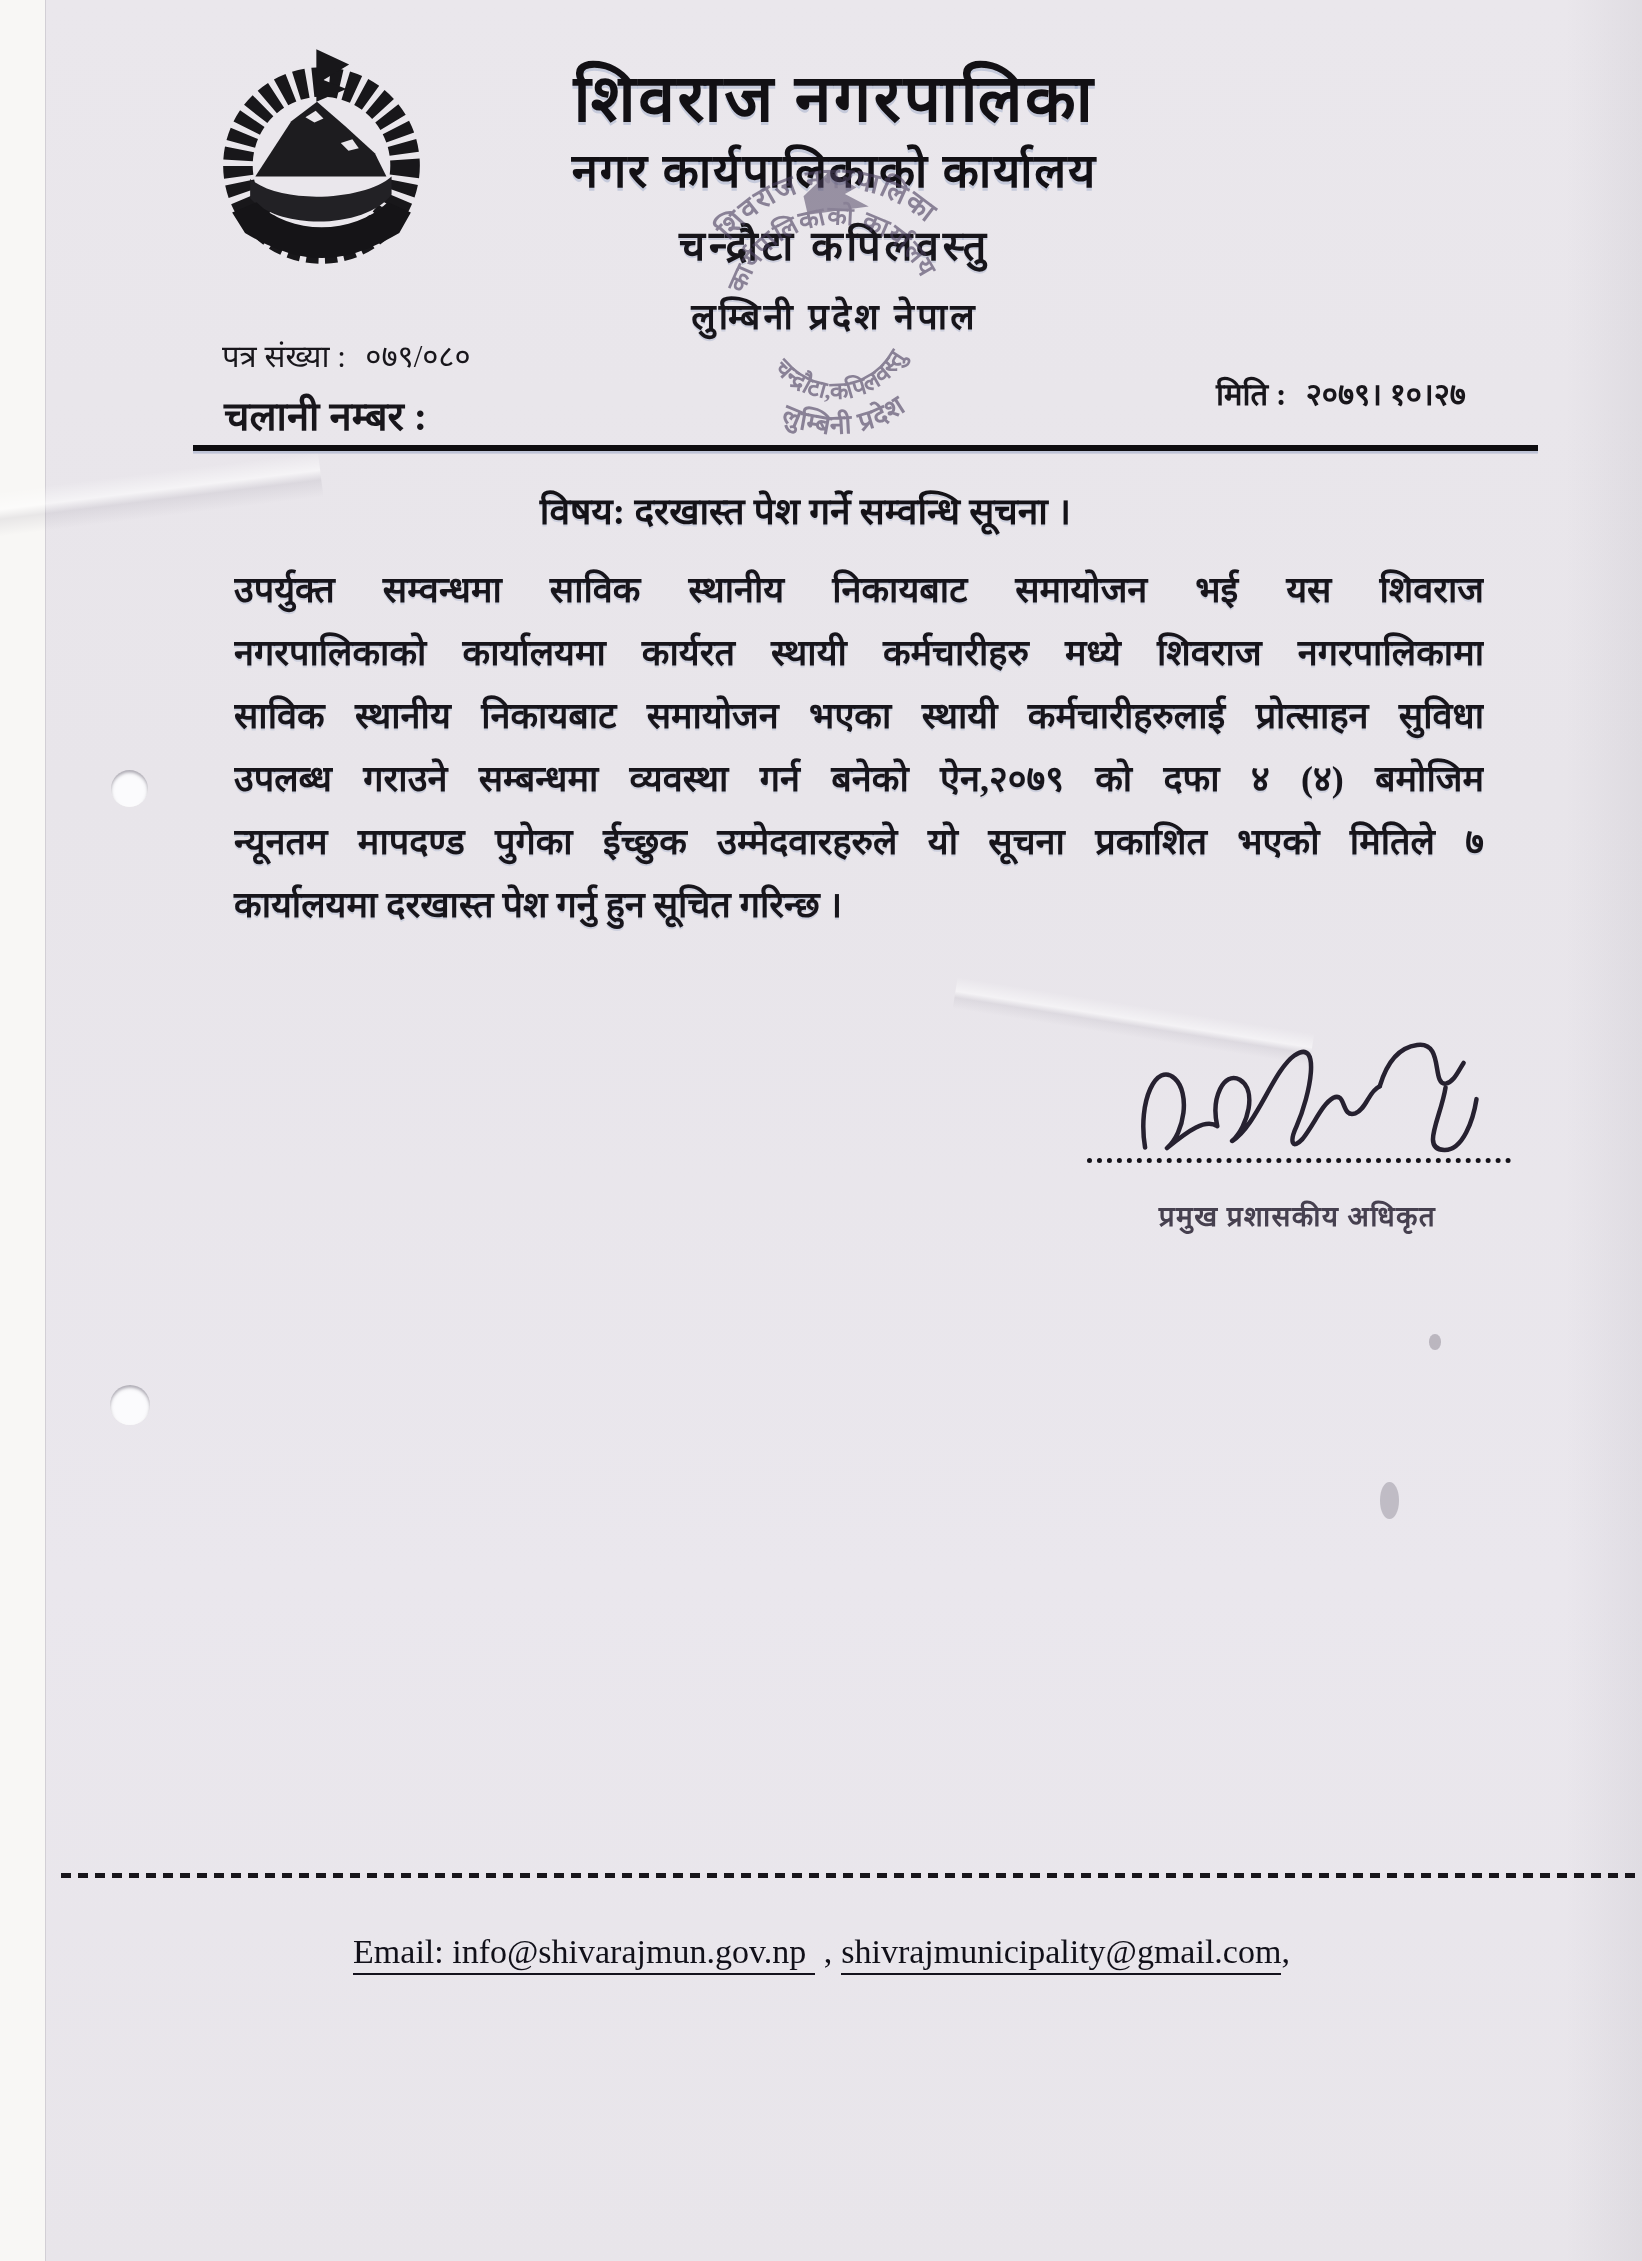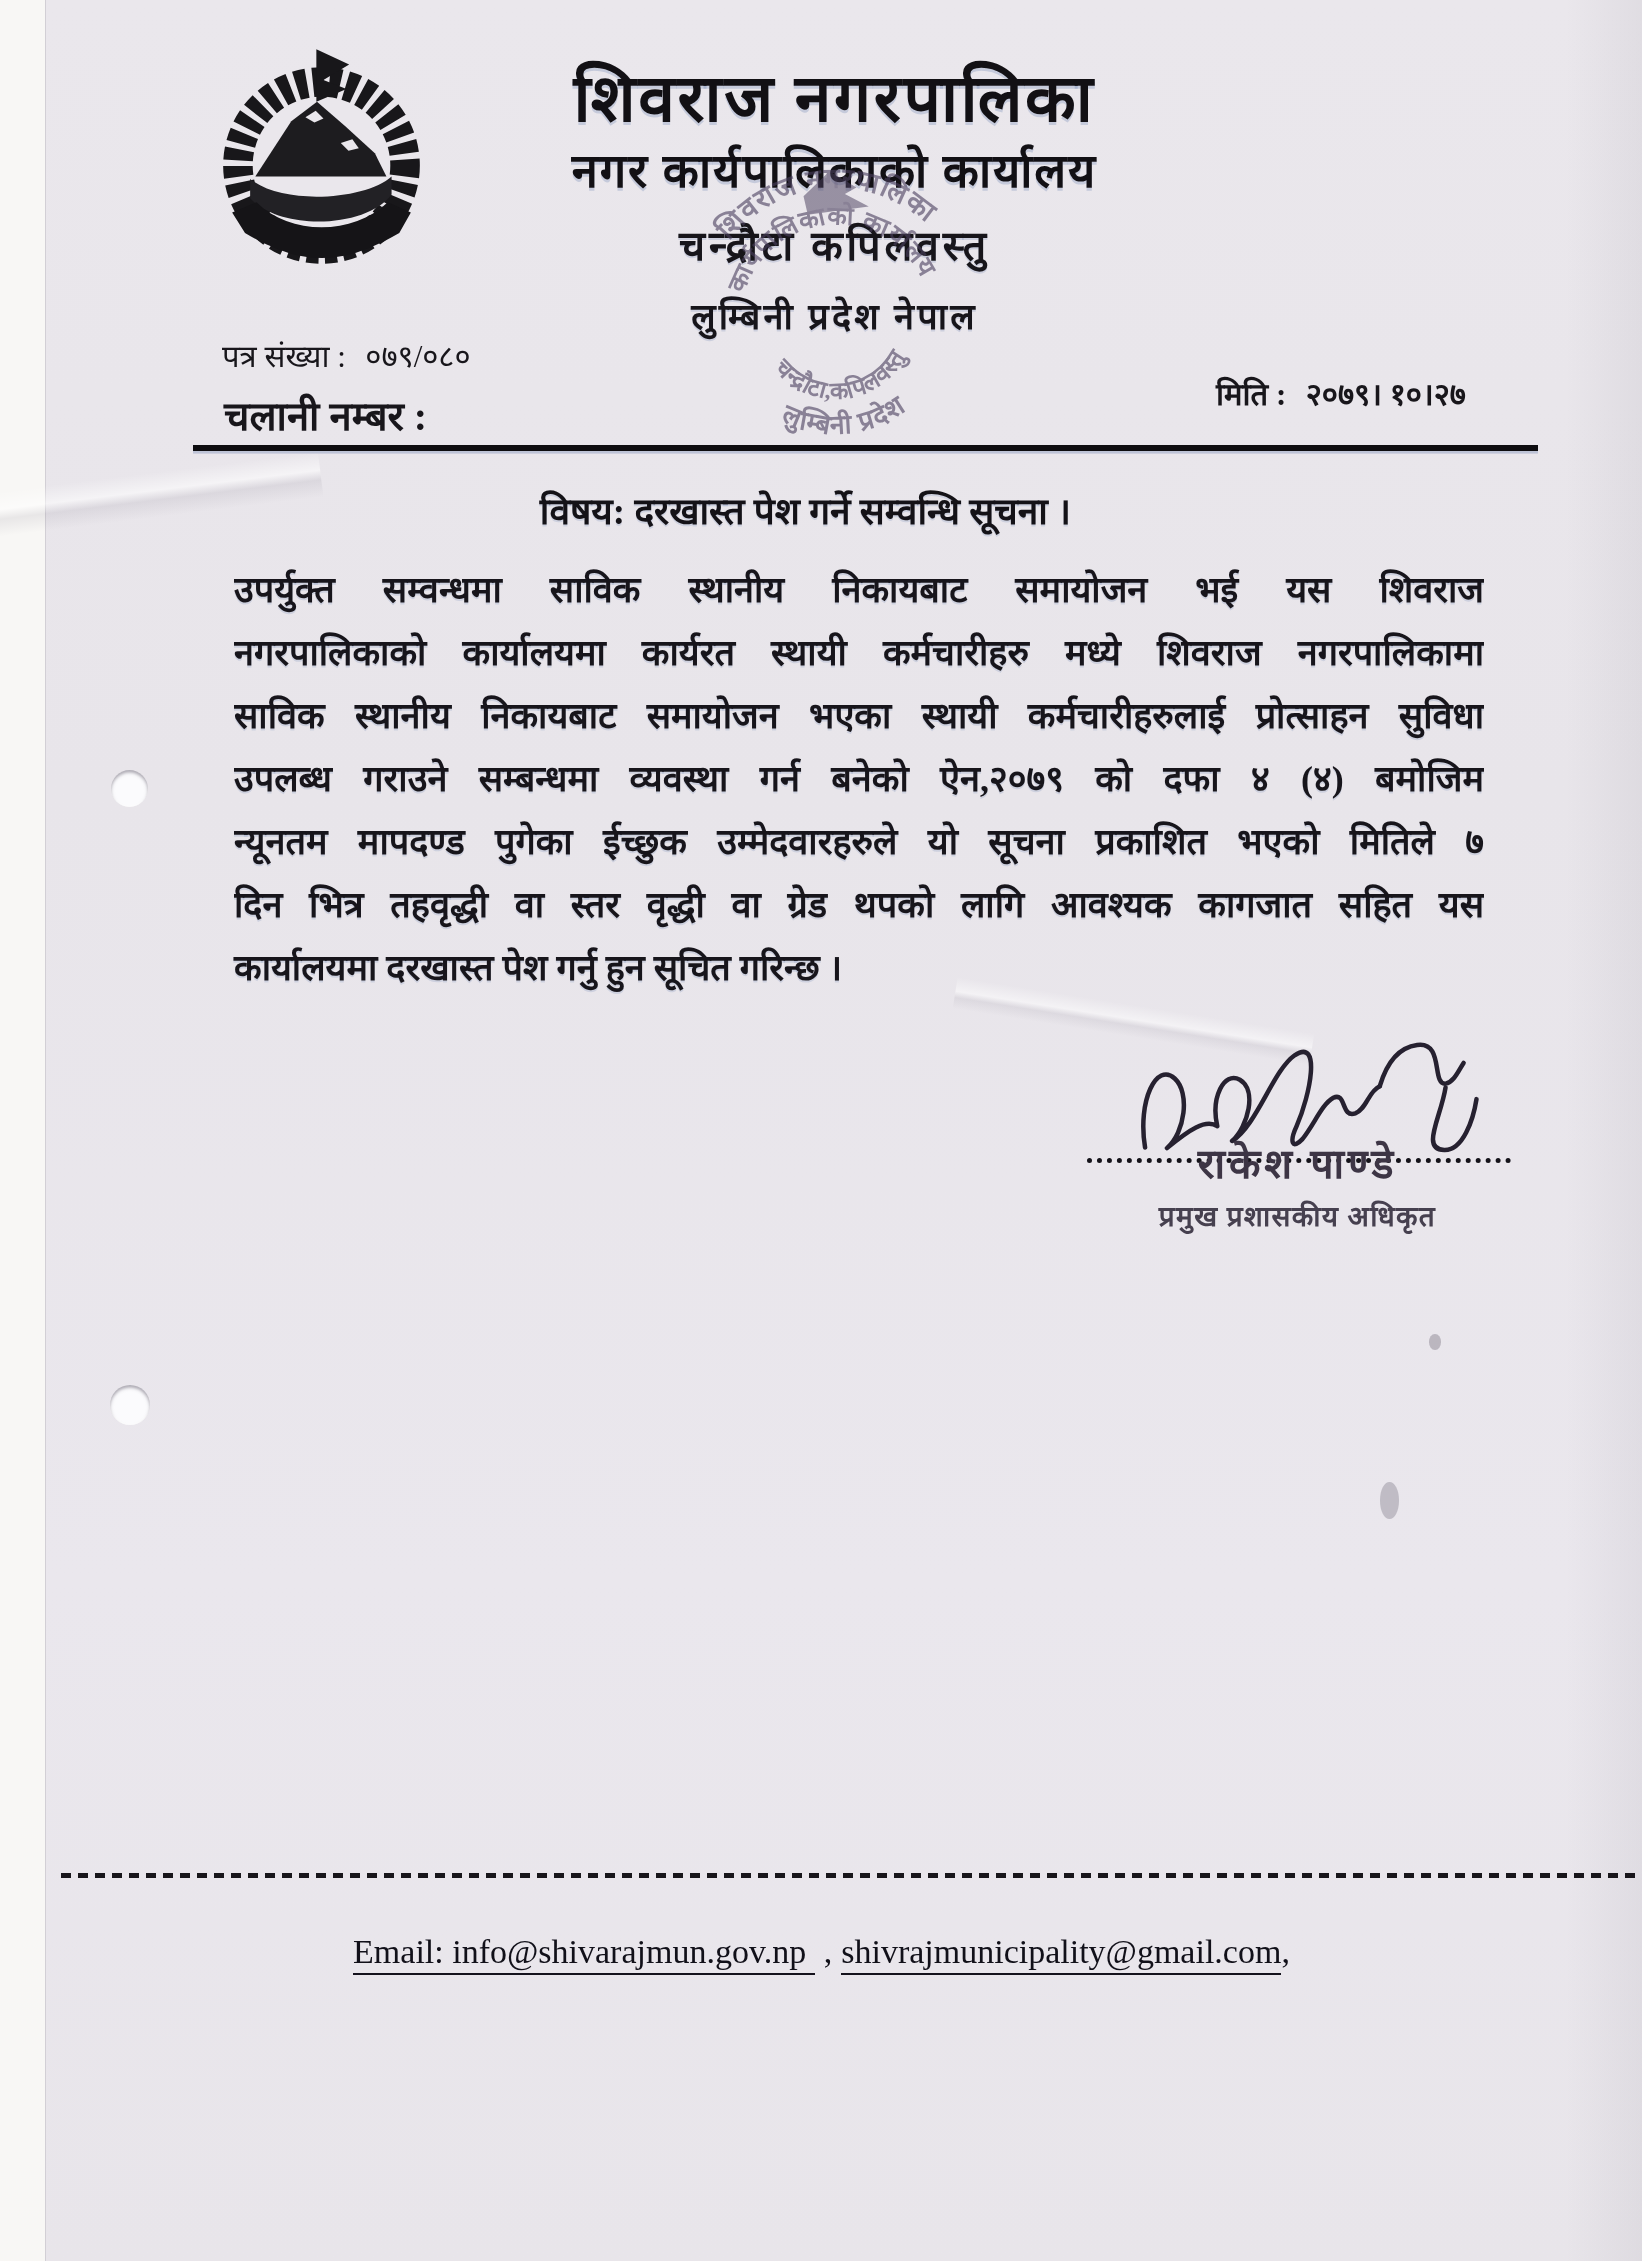--- a/index.html
+++ b/index.html
@@ -129,33 +129,31 @@
   <div class="rule"></div>
 
   <div class="subject">विषय: दरखास्त पेश गर्ने सम्वन्धि सूचना ।</div>
 
   <div class="body-block">
     <div class="body-line j">उपर्युक्त सम्वन्धमा साविक स्थानीय निकायबाट समायोजन भई यस शिवराज</div>
     <div class="body-line j">नगरपालिकाको कार्यालयमा कार्यरत स्थायी कर्मचारीहरु मध्ये शिवराज नगरपालिकामा</div>
     <div class="body-line j b">साविक स्थानीय निकायबाट समायोजन भएका स्थायी कर्मचारीहरुलाई प्रोत्साहन सुविधा</div>
     <div class="body-line j b">उपलब्ध गराउने सम्बन्धमा व्यवस्था गर्न बनेको ऐन,२०७९ को दफा ४ (४) बमोजिम</div>
     <div class="body-line j">न्यूनतम मापदण्ड पुगेका ईच्छुक उम्मेदवारहरुले यो सूचना प्रकाशित भएको मितिले ७</div>
-    <div class="body-line j">दिन भित्र तहवृद्धी वा स्तर वृद्धी वा ग्रेड थपको लागि आवश्यक कागजात सहित यस</div>
     <div class="body-line">कार्यालयमा दरखास्त पेश गर्नु हुन सूचित गरिन्छ ।</div>
   </div>
 
   <svg class="sig-squiggle" viewBox="0 0 580 215">
     <g fill="none" stroke="#262130" stroke-width="7" stroke-linecap="round" stroke-linejoin="round">
       <path d="M28 185 C16 112 46 52 74 78 C98 100 90 162 62 186 C96 158 122 140 140 152 C130 108 150 66 175 80 C202 96 188 152 163 175 C202 150 226 66 260 42 C302 14 284 104 263 152 C251 178 257 188 272 172 C290 150 302 118 320 108 C340 98 332 140 354 132 C372 125 374 98 392 90"></path>
       <path d="M392 90 C402 56 420 30 450 26 C492 20 472 88 494 86 C507 84 514 66 522 54"></path>
       <path d="M494 92 C487 138 455 188 492 189 C521 190 537 142 542 110"></path>
     </g>
   </svg>
   <div class="sig-dotline"></div>
-  <div class="sig-name">राकेश पाण्डे</div>
   <div class="sig-title">प्रमुख प्रशासकीय अधिकृत</div>
 
   <div class="hole hole1"></div>
   <div class="hole hole2"></div>
   <div class="smudge1"></div>
   <div class="smudge2"></div>
 
   <div class="footer-sep"></div>
   <div class="email-line">
     <span class="email-underline">

